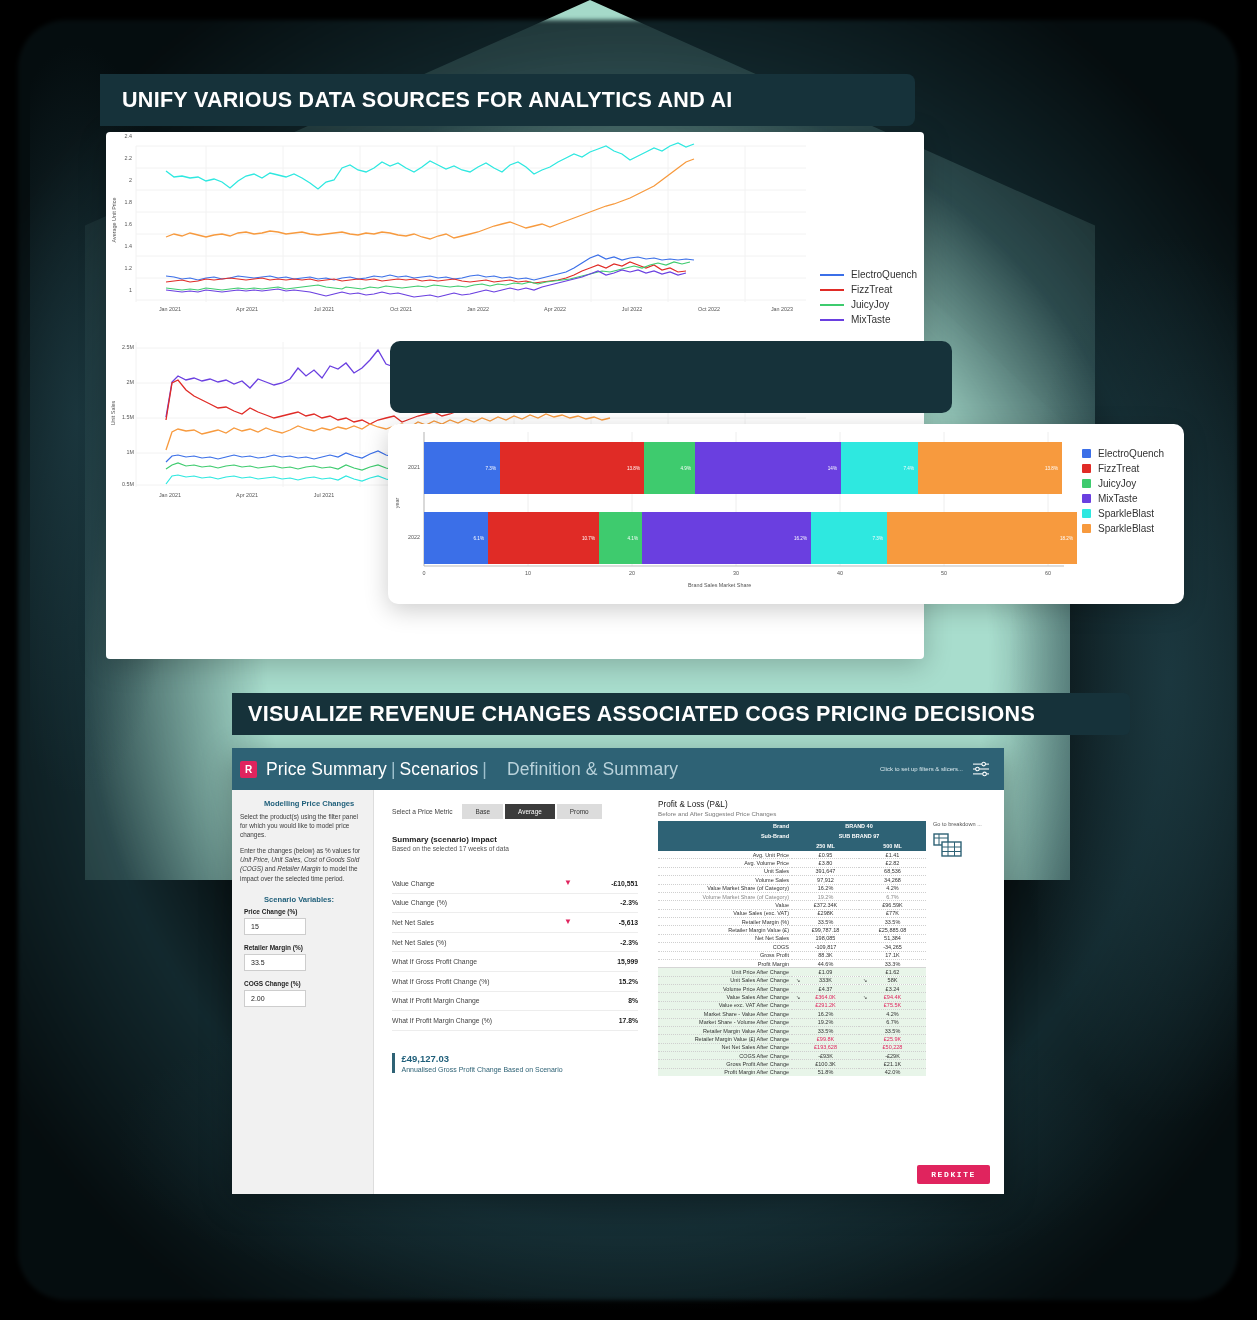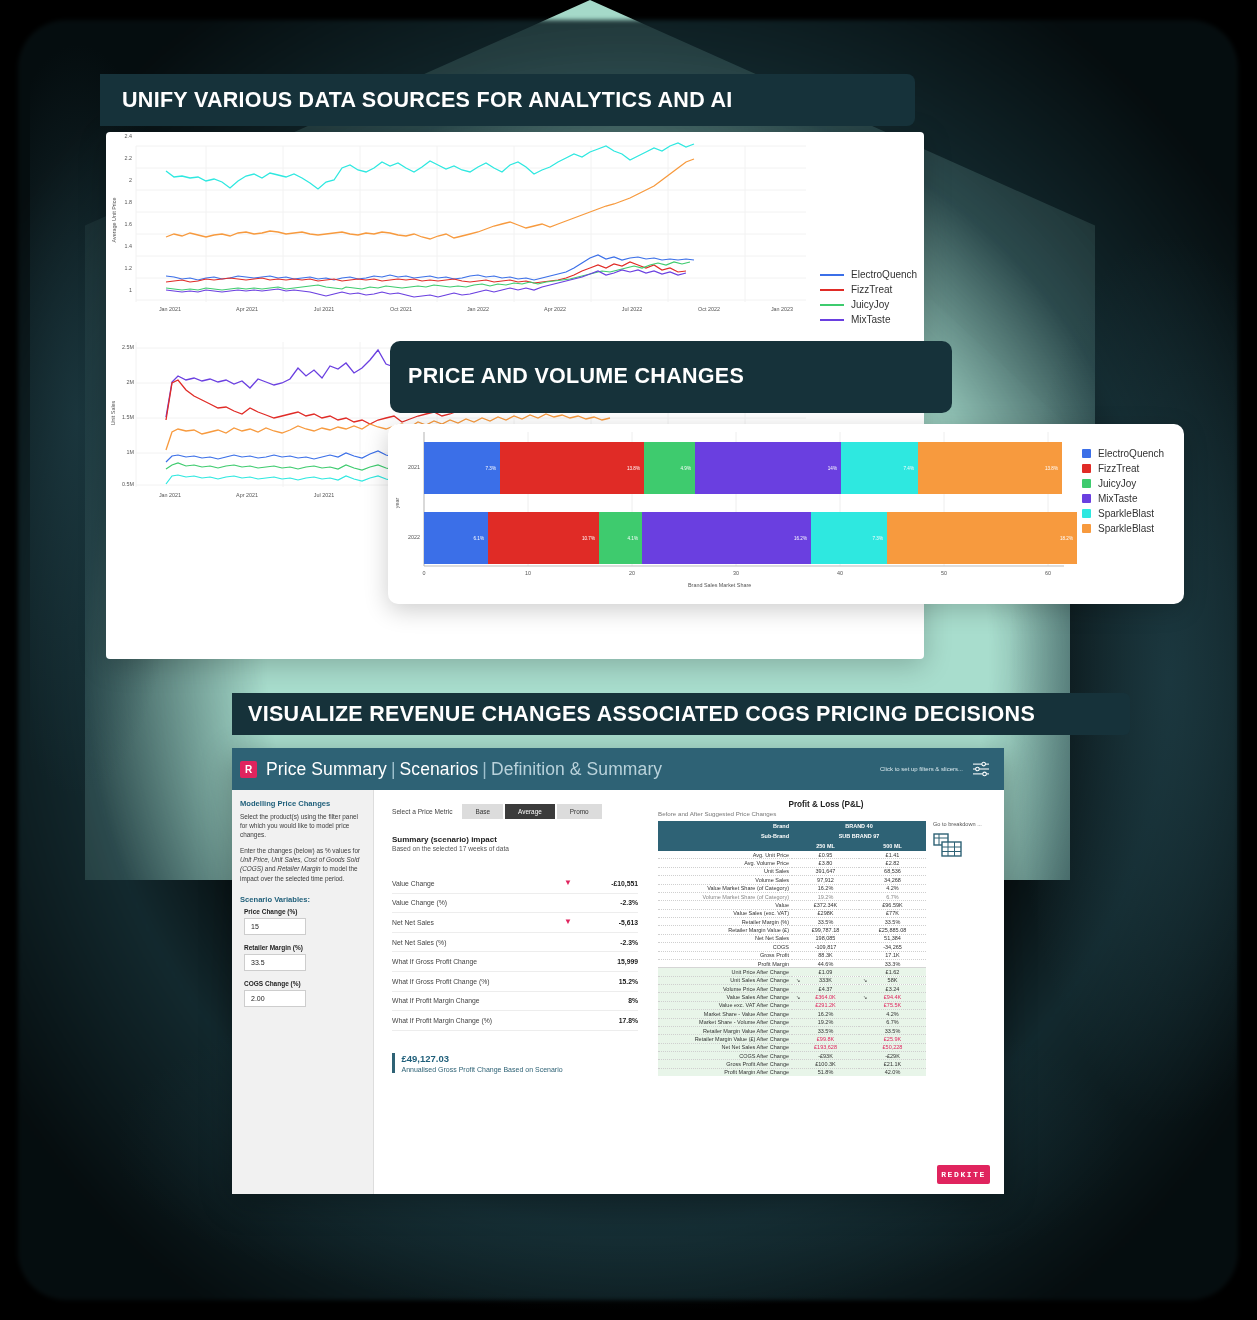--- a/index.html
+++ b/index.html
@@ -98,32 +98,32 @@
   .dash-head {
     height:42px; background:#2E6275; display:flex; align-items:center;
     padding:0 14px 0 8px; color:#fff;
   }
   .dash-logo {
     width:17px; height:17px; background:#E0245E; color:#fff;
     font-size:10px; font-weight:700; display:flex; align-items:center;
     justify-content:center; border-radius:2px; margin-right:9px;
   }
   .dash-title { font-size:17.5px; font-weight:400; letter-spacing:.1px; }
-  .dash-title .dim { color:#b9d2db; }
+  .dash-title .dim { color:#b9d2db;margin-left:16px; }
   .dash-title .sep { color:#9dc0cd; padding:0 4px; }
   .dash-head-right { margin-left:auto; display:flex; align-items:center; gap:9px; }
   .dash-hint { font-size:6px; color:#dbe9ee; }
   .sliders-icon { width:18px; height:16px; }
 
   .dash-body { display:flex; height:404px; }
   .pane-left { width:142px; background:#f1f1f1; padding:9px 8px 0 8px; border-right:1px solid #ddd; }
   .pane-mid  { width:278px; padding:14px 14px 0 18px; }
   .pane-right{ flex:1; padding:10px 10px 0 6px; position:relative; }
 
-  .h-blue { color:#1F5F7A; font-weight:700; font-size:7.6px; margin-bottom:4px; }
+  .h-blue { color:#1F5F7A; font-weight:700; font-size:7.6px; margin-bottom:4px;margin-left:24px; }
   .p-gray { color:#3b3b3b; font-size:6.4px; line-height:1.42; margin-bottom:7px; }
   .p-gray i { font-style:italic; }
   .var-label { color:#1d1d1d; font-weight:700; font-size:6.5px; margin:0 0 3px 4px; }
   .var-input {
     background:#fff; border:1px solid #cdcdcd; height:17px; width:62px;
     margin:0 0 9px 4px; display:flex; align-items:center; padding-left:6px;
     font-size:7px; color:#222;
   }
 
   .metric-row-top { display:flex; align-items:center; font-size:6.6px; color:#444; margin-bottom:16px; }
@@ -144,21 +144,21 @@
   .sum-row .lbl { flex:1; }
   .sum-row .tri { width:16px; text-align:center; color:#E0245E; font-size:8px; line-height:1; }
   .sum-row .val { width:62px; text-align:right; font-weight:700; color:#1a1a1a; }
 
   .ann-box { display:flex; margin-top:22px; }
   .ann-bar { width:2.5px; background:#2E6275; margin-right:7px; }
   .ann-big { font-size:9.5px; font-weight:700; color:#1F5F7A; }
   .ann-sm { font-size:7px; color:#2E6275; margin-top:2px; }
 
   
-  .pl-title { font-size:8.2px; font-weight:700; color:#222;text-align:center; }
+  .pl-title { font-size:8.2px; font-weight:400; color:#222; }
   .pl-sub { font-size:6.2px; color:#777; margin:1px 0 4px 0; }
   .pl-wrap { display:flex; }
   .pl-table { width:268px; border-collapse:collapse; }
   .pl-table th, .pl-table td { font-size:5.5px; padding:0.7px 3px; }
   .pl-hdr th { background:#2E6275; color:#fff; font-weight:700; text-align:center; height:10px; }
   .pl-hdr th.lab { text-align:right; }
   .pl-table td.lab { text-align:right; color:#333; width:134px; }
   .pl-table td.num { text-align:center; color:#333; width:67px; }
   .pl-table tr.dash td { border-bottom:1px dotted #cfcfcf; }
   .pl-table tr.solid td { border-bottom:1px solid #d5d5d5; }
@@ -170,21 +170,21 @@
     content:"\2198"; position:absolute; left:4px; top:50%;
     transform:translateY(-50%); font-size:5px; color:#3a3a3a;
   }
   .pl-side { margin-left:7px; width:58px; }
   .pl-side .link { font-size:5.6px; color:#555; }
   .grid-icon { margin-top:5px; }
 
   .redkite {
     position:absolute; right:14px; bottom:10px;
     background:#E0245E; color:#fff; font-size:8px; font-weight:700;
-    letter-spacing:1.6px; padding:5px 4px; border-radius:2px;
+    letter-spacing:1.6px; padding:5px 14px; border-radius:2px;
     font-family:"Liberation Mono", monospace;
   }
 </style>
 </head>
 <body>
 
 <div class="bg-root">
   <div class="teal-shape teal-top"></div>
   <div class="teal-shape teal-mid"></div>
   <div class="dark-glow"></div>
@@ -410,21 +410,20 @@
         <span>SparkleBlast</span>
       </div>
   </div>
 </div>
 
 <div class="banner" id="banner1">
   <span>UNIFY VARIOUS DATA SOURCES FOR ANALYTICS AND AI</span>
 </div>
 <div class="banner" id="banner2">
   <div class="b2txt">
-    <div>PRICE AND VOLUME CHANGES</div>
   </div>
 </div>
 <div class="banner" id="banner3">
   <span>VISUALIZE REVENUE CHANGES ASSOCIATED COGS PRICING DECISIONS</span>
 </div>
 
 <div id="card-dash">
 
   <div class="dash-head">
     <div class="dash-logo">R</div>

